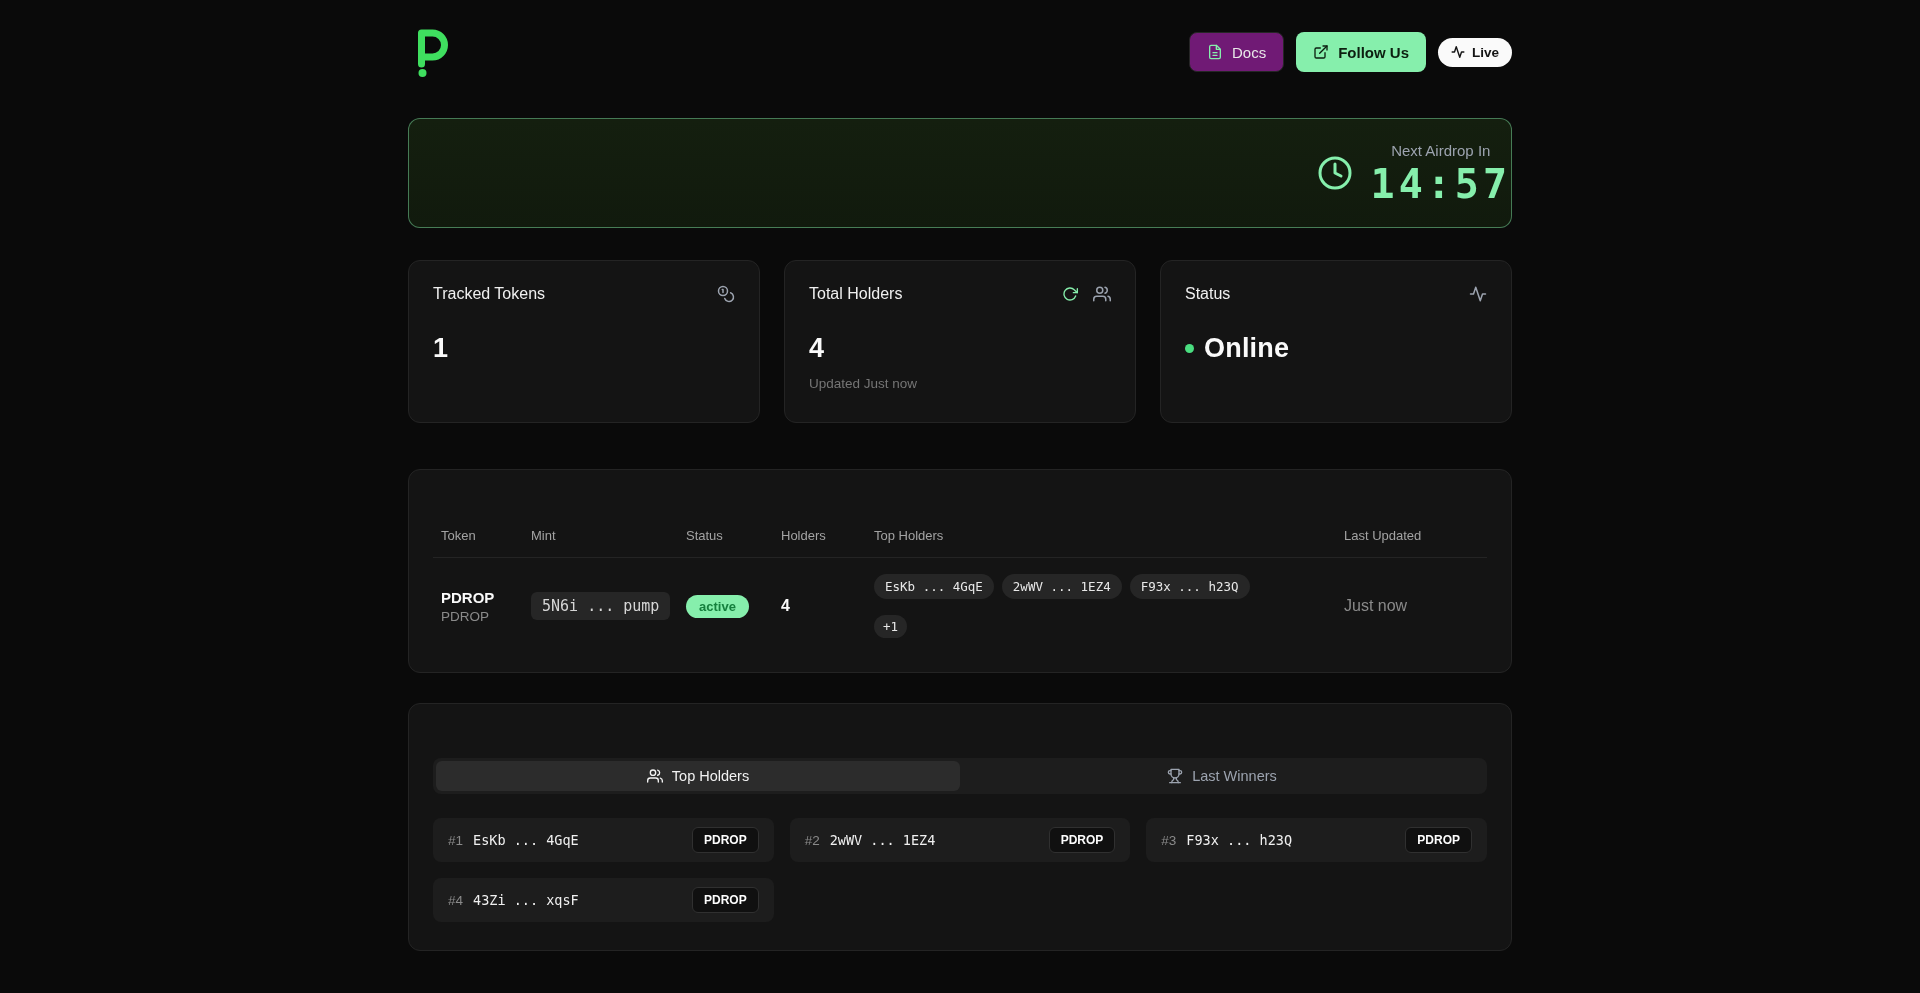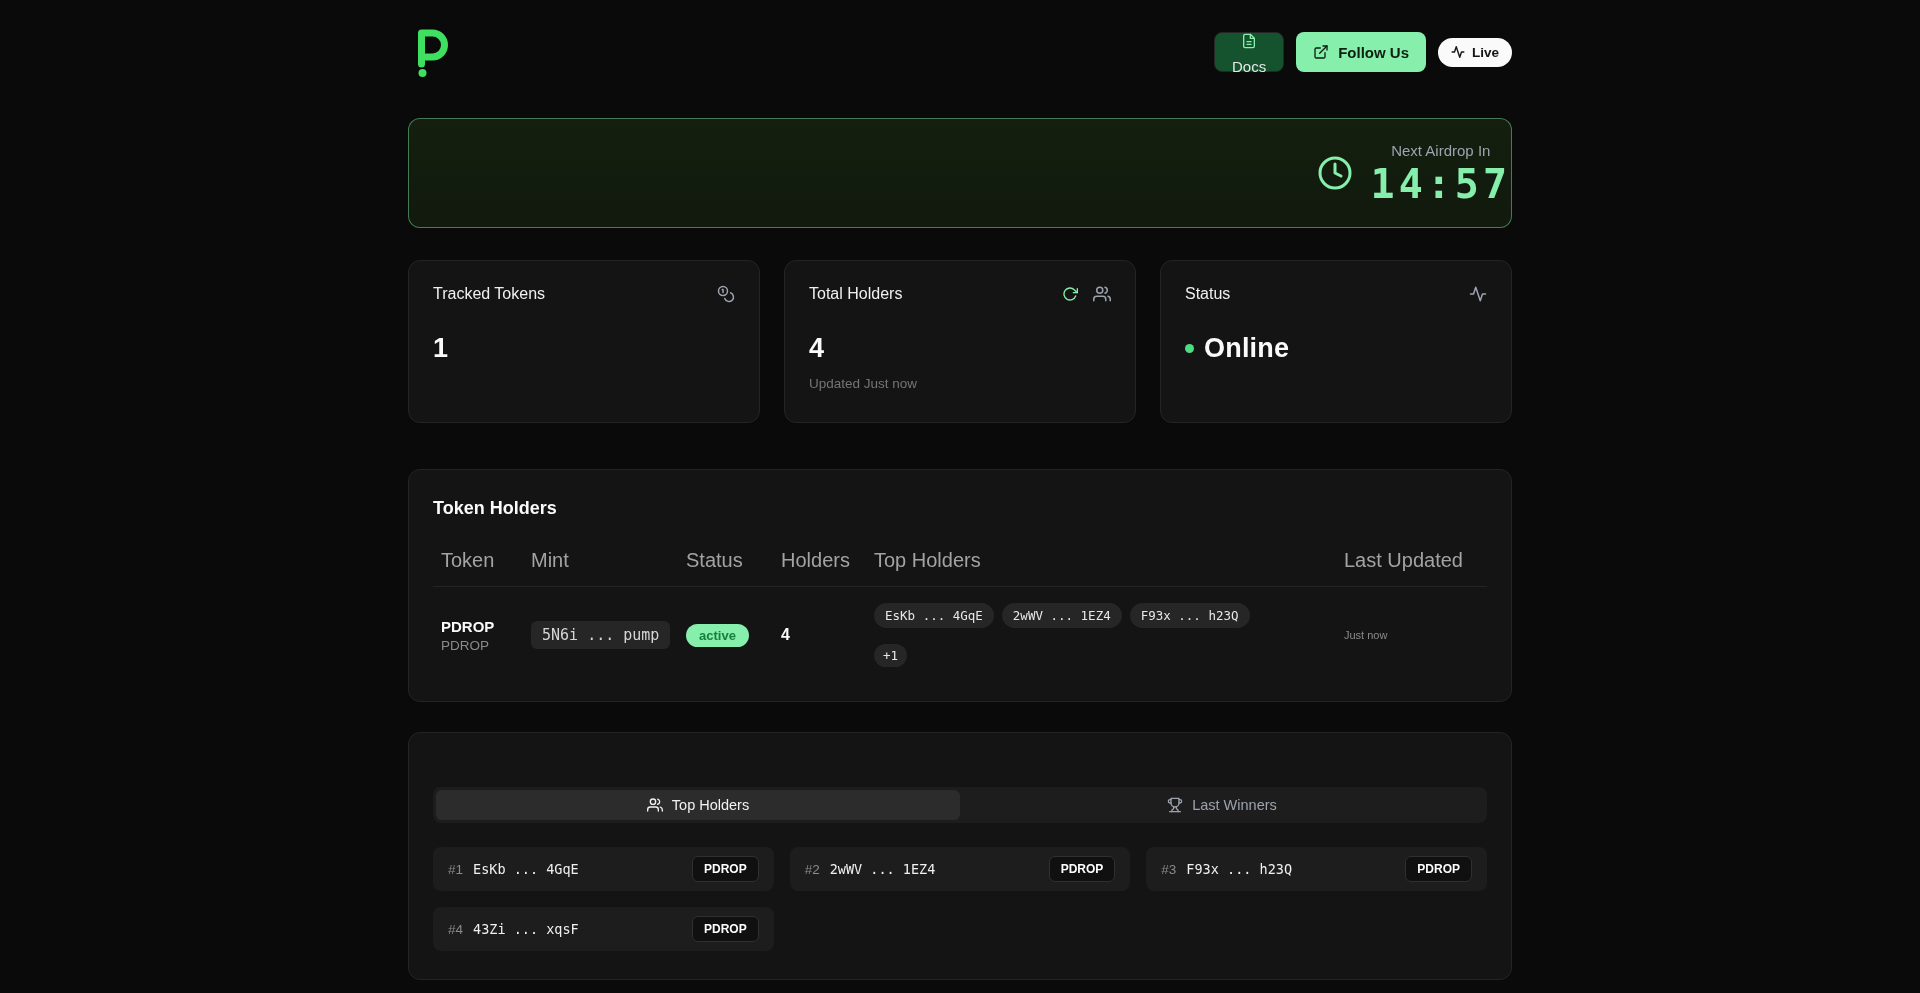--- a/index.html
+++ b/index.html
@@ -15,21 +15,21 @@
     --logo_green:#3fdf5f;
     --online:#4ade80;
   }
   .container { width:1104px; margin:0 auto; }
 
   
   .topbar { display:flex; justify-content:space-between; align-items:center; padding-top:26px; margin-bottom:36px; }
   .logo { display:inline-flex; align-items:flex-start; cursor:pointer; text-decoration:none; }
   .topbar-actions { display:flex; align-items:center; gap:12px; }
   .btn { display:inline-flex; align-items:center; gap:9px; height:40px; padding:0 17px; border-radius:8px; font-size:15px; cursor:pointer; font-family:inherit; }
-  .btn-docs { background:#14532d; border:1px solid #262626; color:#e8e8e8;flex-direction:column; }
+  .btn-docs { background:#701a75; border:1px solid #262626; color:#e8e8e8; }
   .btn-docs .ic { color:var(--accent); }
   .btn-follow { background:var(--accent); border:none; color:#0c1f10; font-weight:600; }
   .live-badge { display:inline-flex; align-items:center; gap:7px; background:#fafafa; color:#141414; font-size:13.5px; font-weight:600; padding:7px 13px; border-radius:999px; }
   .ic { display:inline-flex; }
   .ic svg { display:block; }
 
   
   .airdrop-banner {
     height:110px; border-radius:12px;
     border:1px solid rgba(134,239,172,.45);
@@ -56,32 +56,32 @@
   .stat-value { font-size:27px; font-weight:700; margin-top:30px; letter-spacing:.2px; }
   .stat-sub { color:#757575; font-size:13.5px; margin-top:12px; }
   .status-line { display:flex; align-items:center; gap:10px; }
   .dot { width:9px; height:9px; border-radius:50%; background:var(--online); display:inline-block; }
 
   
   .section-card { padding:28px 24px; margin-bottom:30px; }
   .section-title { font-size:18px; font-weight:700; color:#fafafa; }
   .tbl { margin-top:30px; }
   .tbl-head, .tbl-row { display:grid; grid-template-columns:90px 155px 95px 93px 1fr 135px; align-items:center; padding:0 8px; }
-  .tbl-head { color:#a3a3a3; font-size:20px; font-weight:500; padding-bottom:14px; border-bottom:1px solid #242424; }
+  .tbl-head { color:#a3a3a3; font-size:13px; font-weight:500; padding-bottom:14px; border-bottom:1px solid #242424; }
   .tbl-row { padding-top:16px; padding-bottom:6px; }
   .token-name { font-weight:600; font-size:15px; }
   .token-symbol { color:#8a8a8a; font-size:13.5px; margin-top:3px; }
   .mint-pill { display:inline-block; background:#262626; color:#d6d6d6; font-family:"DejaVu Sans Mono", monospace; font-size:15px; padding:5px 11px; border-radius:6px; }
   .status-pill { display:inline-block; background:var(--accent); color:#15803d; font-size:13px; font-weight:600; padding:4px 13px; border-radius:999px; }
   .holders-count { font-weight:700; font-size:16px; }
   .holder-pills { display:flex; flex-wrap:wrap; gap:8px; align-items:center; padding-right:20px; }
   .pill-break { flex-basis:100%; height:0; }
   .holder-pill { background:#262626; color:#e8e8e8; font-family:"DejaVu Sans Mono", monospace; font-size:12.5px; padding:5px 11px; border-radius:999px; }
   .more-pill { padding:4px 9px; }
-  .last-updated { color:#8a8a8a; font-size:11px; }
+  .last-updated { color:#8a8a8a; font-size:16px; }
 
   
   .tabs { display:grid; grid-template-columns:1fr 1fr; background:#1d1d1d; border-radius:8px; padding:3px; margin-top:26px; height:36px; }
   .tab { display:flex; align-items:center; justify-content:center; gap:9px; font-size:14.5px; color:#9ca3af; border-radius:6px; cursor:pointer; }
   .tab.active { background:#2c2c2c; color:#f2f2f2; }
   .holders-grid { display:grid; grid-template-columns:repeat(3,1fr); gap:16px; margin-top:24px; }
   .holder-item { display:flex; align-items:center; gap:10px; background:#1d1d1d; border-radius:8px; padding:11px 15px; height:44px; }
   .holder-rank { color:#8a8a8a; font-size:13.5px; }
   .holder-address { font-family:"DejaVu Sans Mono", monospace; font-size:13.5px; color:#f0f0f0; flex:1; }
   .holder-token { background:#101010; border:1px solid #303030; color:#fdfdfd; font-size:12px; font-weight:700; padding:5px 11px; border-radius:6px; }
@@ -199,21 +199,20 @@
       </div>
       <div class="stat-value status-line">
         <span class="dot"></span>
         <span>Online</span>
       </div>
     </div>
 
   </section>
 
   <section class="card section-card">
-    <div class="section-title">Token Holders</div>
 
     <div class="tbl">
       <div class="tbl-head">
         <span>Token</span>
         <span>Mint</span>
         <span>Status</span>
         <span>Holders</span>
         <span>Top Holders</span>
         <span>Last Updated</span>
       </div>

